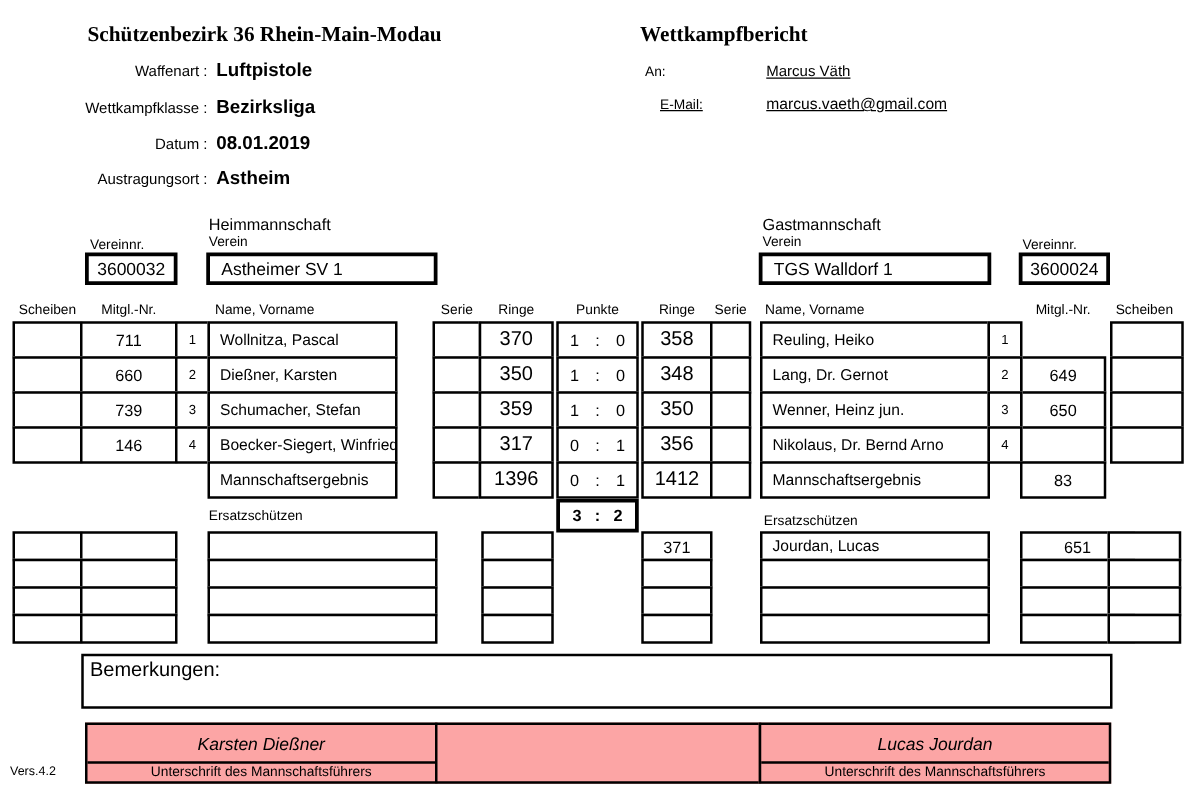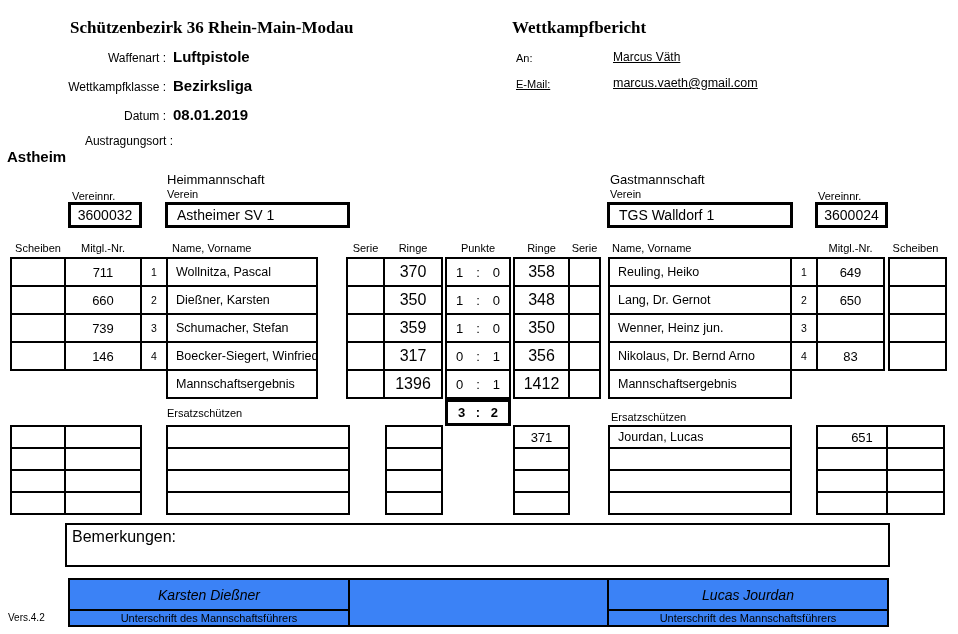--- a/index.html
+++ b/index.html
@@ -35,34 +35,34 @@
   .cell.nm{justify-content:flex-start;padding-left:8px;font-size:12.5px;white-space:nowrap;}
   .cell.rg{font-size:16px;}
   .cell.ps{font-size:10.5px;}
   .cell.pk{justify-content:space-between;padding:0 9px;font-size:13px;}
 
   .c-sch{left:10px;width:56px;}  .c-mit{left:64px;width:78px;}
   .c-pos{left:140px;width:28px;} .c-nam{left:166px;width:152px;}
   .c-ser{left:346px;width:39px;} .c-rin{left:383px;width:60px;}
   .c-pkt{left:445px;width:66px;} .c-rig{left:513px;width:57px;}
   .c-seg{left:568px;width:33px;} .c-nag{left:608px;width:184px;}
-  .c-pog{left:790px;width:28px;} .c-mig{left:816px;width:69px;}
+  .c-pog{left:790px;width:28px;} .c-mig{left:816px;width:69px;margin-top:28px;}
   .c-scg{left:888px;width:59px;}
   .c-nam-e{left:166px;width:184px;} .c-rin-e{left:385px;width:58px;}
   .c-mig-e{left:816px;width:92px;}  .c-scg-e{left:886px;width:59px;}
 
   .score-box{position:absolute;left:445px;top:399px;width:66px;height:27px;border:3px solid #000;
              box-sizing:border-box;display:flex;align-items:center;justify-content:space-between;
              padding:0 10px;font-size:13px;font-weight:bold;background:#fff;}
 
   .bem-box{position:absolute;left:65px;top:523px;width:825px;height:44px;border:2px solid #000;
            box-sizing:border-box;background:#fff;}
   .bem-box .bem-label{position:absolute;left:5px;top:3px;font-weight:normal;font-size:16px;}
 
-  .sigbox{position:absolute;top:578px;height:49px;border:2px solid #000;box-sizing:border-box;background:#3b82f6;}
+  .sigbox{position:absolute;top:578px;height:49px;border:2px solid #000;box-sizing:border-box;background:#fca5a5;}
   .signame{height:29px;border-bottom:2px solid #000;display:flex;align-items:center;justify-content:center;
            font-style:italic;font-size:14px;}
   .sigcap{height:14px;display:flex;align-items:center;justify-content:center;font-size:11px;}
 
   .email{text-decoration:underline;font-size:12.5px;}
   .version{position:absolute;left:8px;top:612px;font-size:10px;}
 </style>
 </head>
 <body>
 
@@ -76,28 +76,28 @@
     <span class="fvalue">Luftpistole</span>
   </div>
   <div class="fieldrow" style="top:77px;">
     <span class="flabel">Wettkampfklasse :</span>
     <span class="fvalue">Bezirksliga</span>
   </div>
   <div class="fieldrow" style="top:106px;">
     <span class="flabel">Datum :</span>
     <span class="fvalue">08.01.2019</span>
   </div>
-  <div class="fieldrow" style="top:134px;flex-direction:column;">
+  <div class="fieldrow" style="top:134px;">
     <span class="flabel">Austragungsort :</span>
     <span class="fvalue">Astheim</span>
   </div>
 
   <div class="abs lab11" style="left:516px;top:52px;">An:</div>
   <div class="abs lab12" style="left:613px;top:50px;text-decoration:underline;">Marcus Väth</div>
-  <div class="abs lab11" style="left:516px;top:78px;text-decoration:underline;">E-Mail:</div>
+  <div class="abs lab11" style="left:528px;top:78px;text-decoration:underline;">E-Mail:</div>
   <div class="abs email" style="left:613px;top:76px;">marcus.vaeth@gmail.com</div>
 
   <div class="abs lab13" style="left:167px;top:172px;">Heimmannschaft</div>
   <div class="abs lab11" style="left:72px;top:190px;">Vereinnr.</div>
   <div class="abs lab11" style="left:167px;top:188px;">Verein</div>
   <div class="abs lab13" style="left:610px;top:172px;">Gastmannschaft</div>
   <div class="abs lab11" style="left:610px;top:188px;">Verein</div>
   <div class="abs lab11" style="left:818px;top:190px;">Vereinnr.</div>
 
   <div class="box center" style="left:68px;width:74px;">3600032</div>

